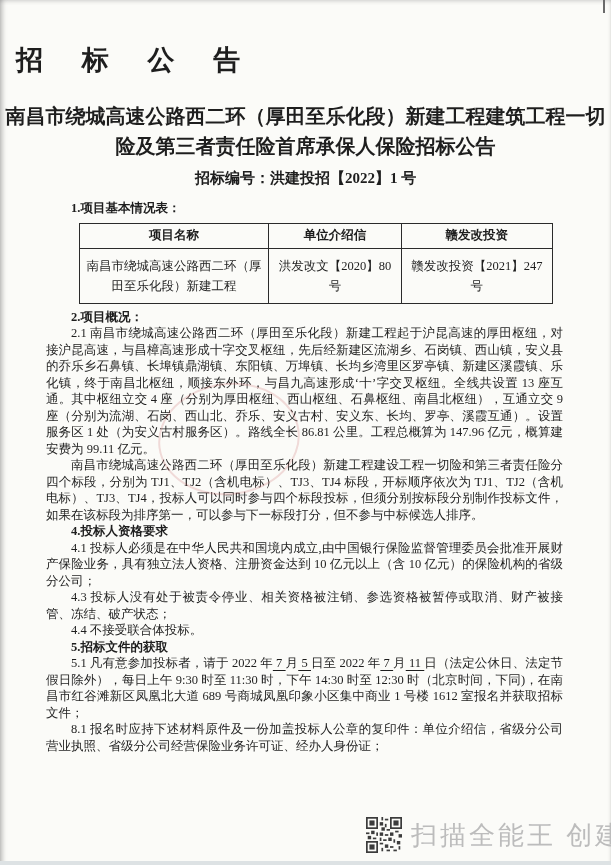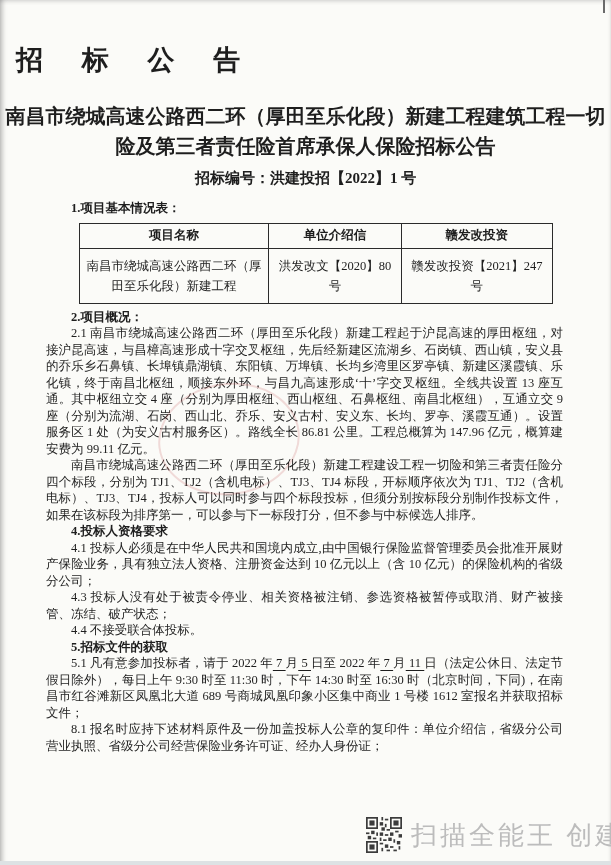--- a/index.html
+++ b/index.html
@@ -107,21 +107,21 @@
     <p>2.1 南昌市绕城高速公路西二环（厚田至乐化段）新建工程起于沪昆高速的厚田枢纽，对接沪昆高速，与昌樟高速形成十字交叉枢纽，先后经新建区流湖乡、石岗镇、西山镇，安义县的乔乐乡石鼻镇、长埠镇鼎湖镇、东阳镇、万埠镇、长均乡湾里区罗亭镇、新建区溪霞镇、乐化镇，终于南昌北枢纽，顺接东外环，与昌九高速形成‘十’字交叉枢纽。全线共设置 13 座互通。其中枢纽立交 4 座（分别为厚田枢纽、西山枢纽、石鼻枢纽、南昌北枢纽），互通立交 9 座（分别为流湖、石岗、西山北、乔乐、安义古村、安义东、长均、罗亭、溪霞互通）。设置服务区 1 处（为安义古村服务区）。路线全长 86.81 公里。工程总概算为 147.96 亿元，概算建安费为 99.11 亿元。</p>
 
     <p>南昌市绕城高速公路西二环（厚田至乐化段）新建工程建设工程一切险和第三者责任险分四个标段，分别为 TJ1、TJ2（含机电标）、TJ3、TJ4 标段，开标顺序依次为 TJ1、TJ2（含机电标）、TJ3、TJ4，投标人可以同时参与四个标段投标，但须分别按标段分别制作投标文件，如果在该标段为排序第一，可以参与下一标段打分，但不参与中标候选人排序。</p>
 
     <p class="heading">4.投标人资格要求</p>
     <p>4.1 投标人必须是在中华人民共和国境内成立,由中国银行保险监督管理委员会批准开展财产保险业务，具有独立法人资格、注册资金达到 10 亿元以上（含 10 亿元）的保险机构的省级分公司；</p>
     <p>4.3 投标人没有处于被责令停业、相关资格被注销、参选资格被暂停或取消、财产被接管、冻结、破产状态；</p>
     <p>4.4 不接受联合体投标。</p>
 
     <p class="heading">5.招标文件的获取</p>
-    <p><span>5.1 凡有意参加投标者，请于 2022 年</span><span class="u"> 7 </span><span>月</span><span class="u"> 5 </span><span>日至 2022 年</span><span class="u"> 7 </span><span>月</span><span class="u"> 11 </span><span>日（法定公休日、法定节假日除外），每日上午 9:30 时至 11:30 时，下午 14:30 时至 16:30 时（北京时间，下同)，在南昌市红谷滩新区凤凰北大道 689 号商城凤凰印象小区集中商业 1 号楼 1612 室报名并获取招标文件；</span></p>
+    <p><span>5.1 凡有意参加投标者，请于 2022 年</span><span class="u"> 7 </span><span>月</span><span class="u"> 5 </span><span>日至 2022 年</span><span class="u"> 7 </span><span>月</span><span class="u"> 11 </span><span>日（法定公休日、法定节假日除外），每日上午 9:30 时至 11:30 时，下午 14:30 时至 12:30 时（北京时间，下同)，在南昌市红谷滩新区凤凰北大道 689 号商城凤凰印象小区集中商业 1 号楼 1612 室报名并获取招标文件；</span></p>
     <p>8.1 报名时应持下述材料原件及一份加盖投标人公章的复印件：单位介绍信，省级分公司营业执照、省级分公司经营保险业务许可证、经办人身份证；</p>
 
   </div>
 
   <div class="stamp"></div>
   <div class="tick-top-right"></div>
 
   <div class="footer">
     <svg class="qr" viewBox="0 0 21 21">
       <g fill="#3c3c3c">

